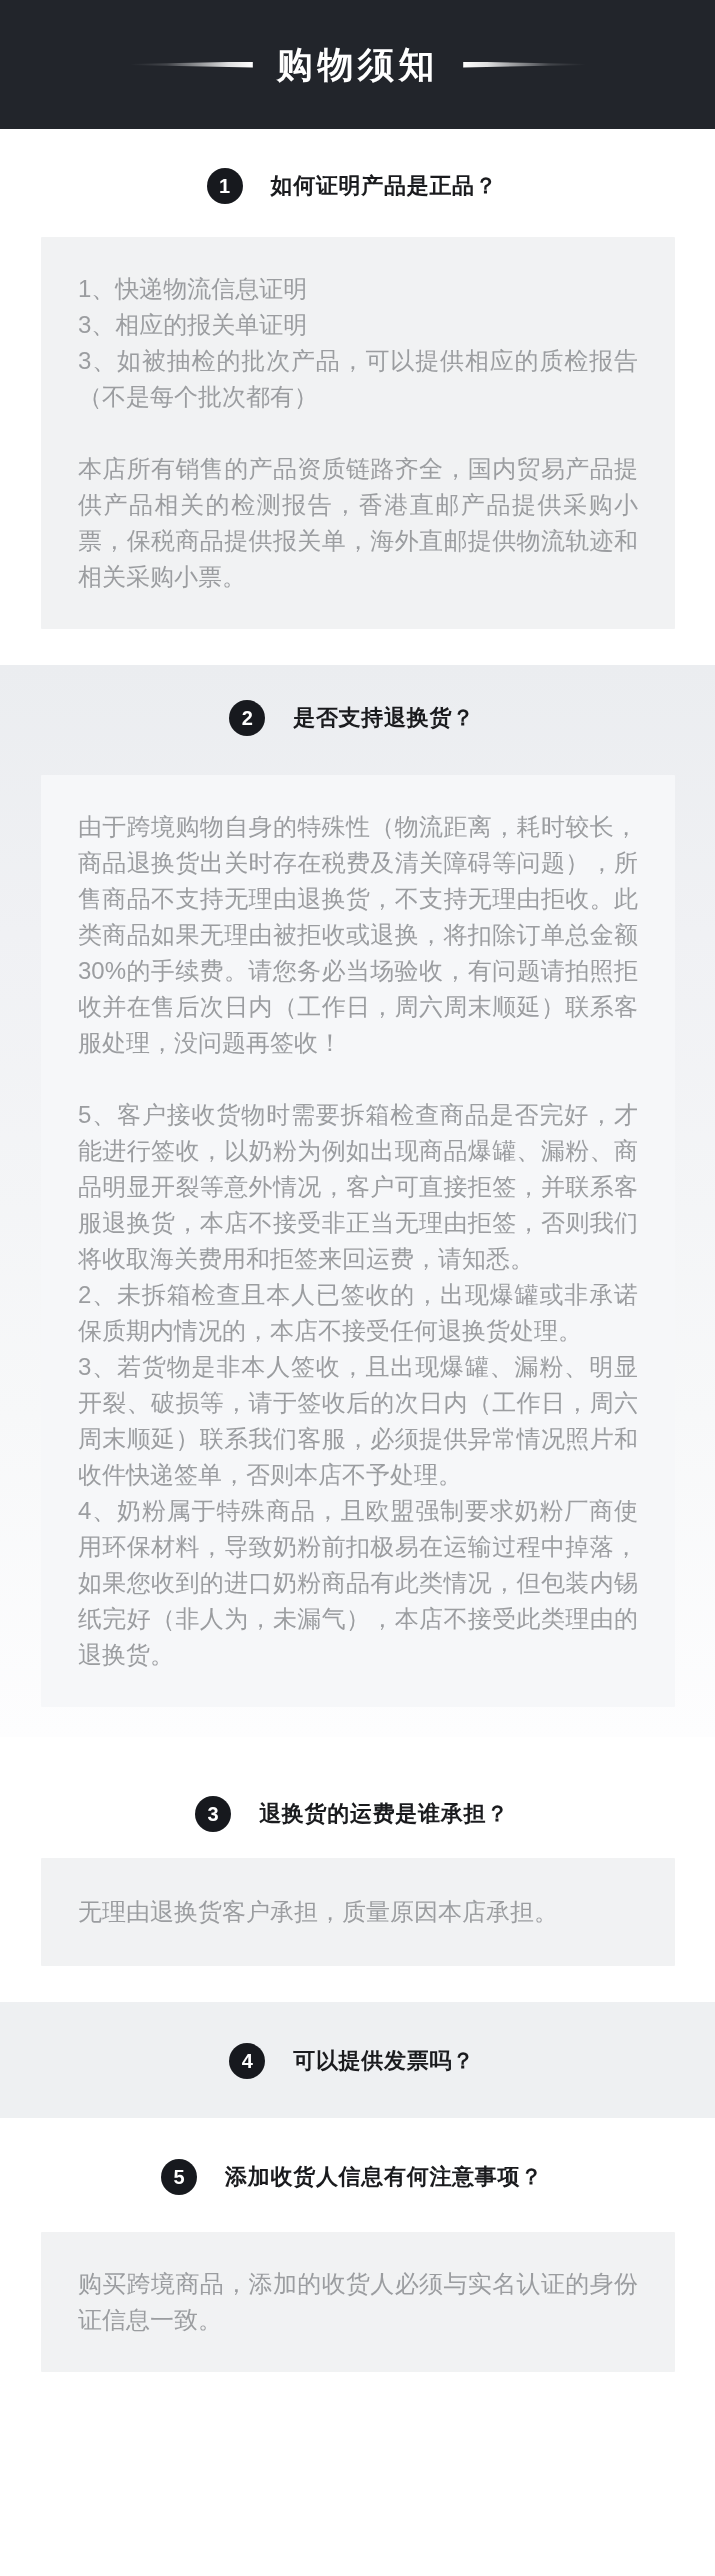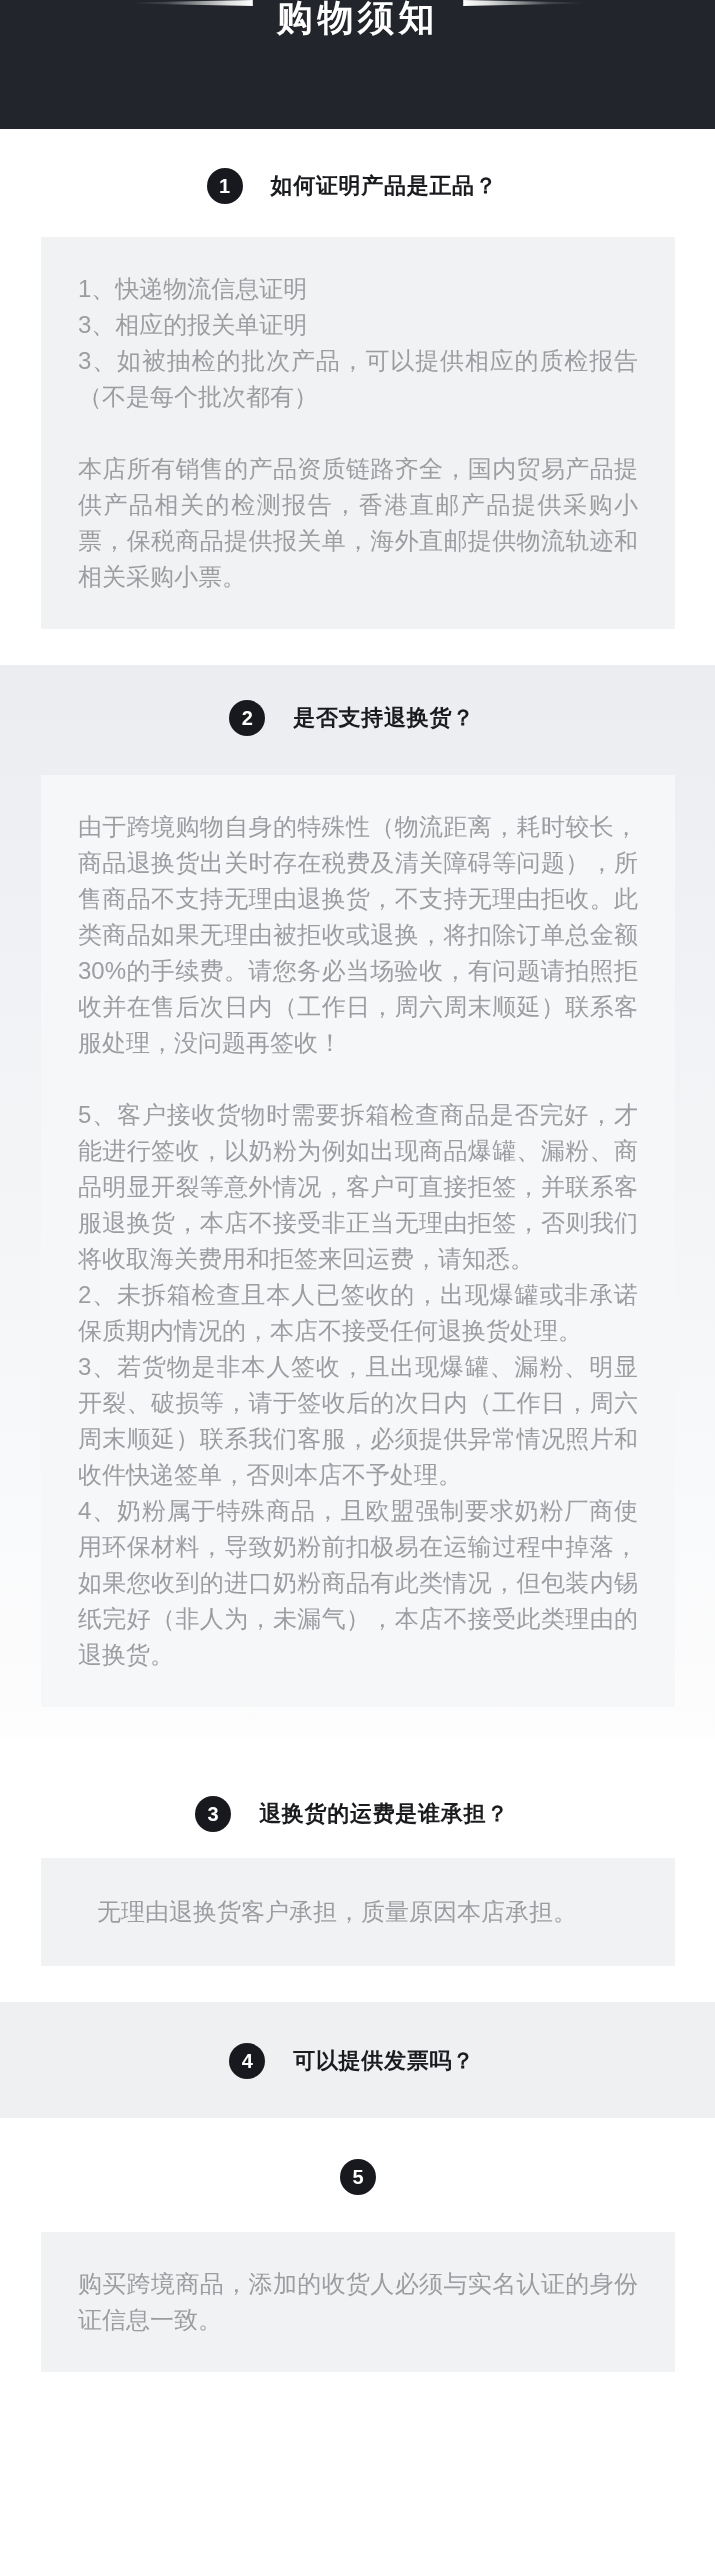--- a/index.html
+++ b/index.html
@@ -9,21 +9,21 @@
     background: #ffffff;
     font-family: "Liberation Sans", sans-serif;
     -webkit-font-smoothing: antialiased;
   }
 
   
   .banner {
     height: 129px;
     background: #22252b;
     display: flex;
-    align-items: flex-start;
+    align-items: center;
     justify-content: center;
     gap: 24px;
   }
   .banner-title {
     margin: 0;
     color: #ffffff;
     font-size: 36px;
     font-weight: 900;
     letter-spacing: 4.6px;
     line-height: 1;
@@ -86,21 +86,21 @@
   .sec-1 .sec-heading { margin-bottom: 32px; }
 
   .sec-2 {
     padding: 34px 0 30px;
     background: linear-gradient(180deg, #ebedf0 0%, #f0f1f4 25%, #f7f8f9 70%, #fdfdfe 100%);
   }
   .sec-2 .sec-heading { margin-bottom: 38px; }
 
   .sec-3 { padding: 58px 0 36px; background: #ffffff; }
   .sec-3 .sec-heading { margin-bottom: 25px; }
-  .sec-3 .box { padding: 36px 56px; }
+  .sec-3 .box { padding: 36px 37px; }
 
   .sec-4 { padding: 40px 0 4px; background: #eef0f2; }
   .sec-4 .sec-heading { margin-bottom: 34px; }
   .sec-4 .box { padding: 53px 37px; }
 
   .sec-5 { padding: 40px 0 43px; background: #ffffff; }
   .sec-5 .sec-heading { margin-bottom: 36px; }
 </style>
 </head>
 <body>
@@ -151,18 +151,19 @@
 <section class="sec-4">
   <div class="sec-heading">
     <span class="badge">4</span>
     <h2 class="question">可以提供发票吗？</h2>
   </div>
 </section>
 
 <section class="sec-5">
   <div class="sec-heading">
     <span class="badge">5</span>
+    <h2 class="question">添加收货人信息有何注意事项？</h2>
   </div>
   <div class="box box-gray">
     <div>购买跨境商品，添加的收货人必须与实名认证的身份证信息一致。</div>
   </div>
 </section>
 
 
 </body></html>

